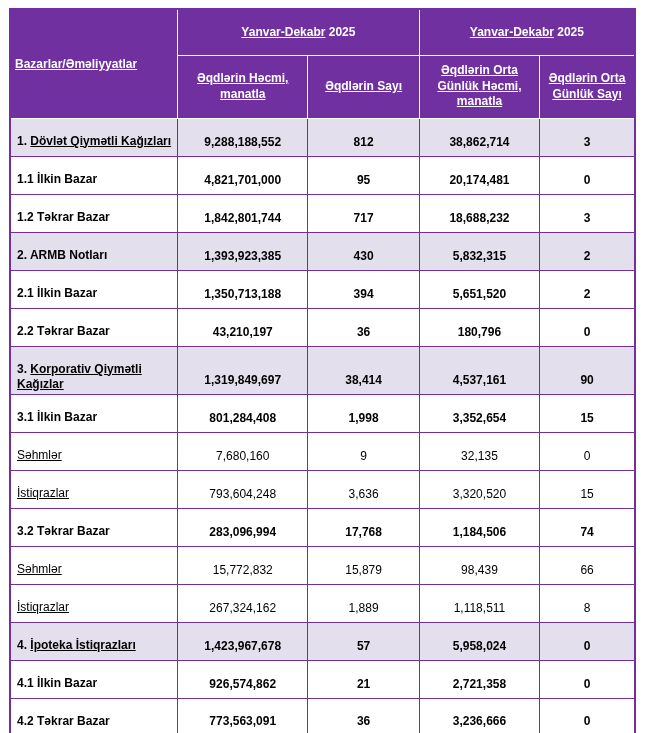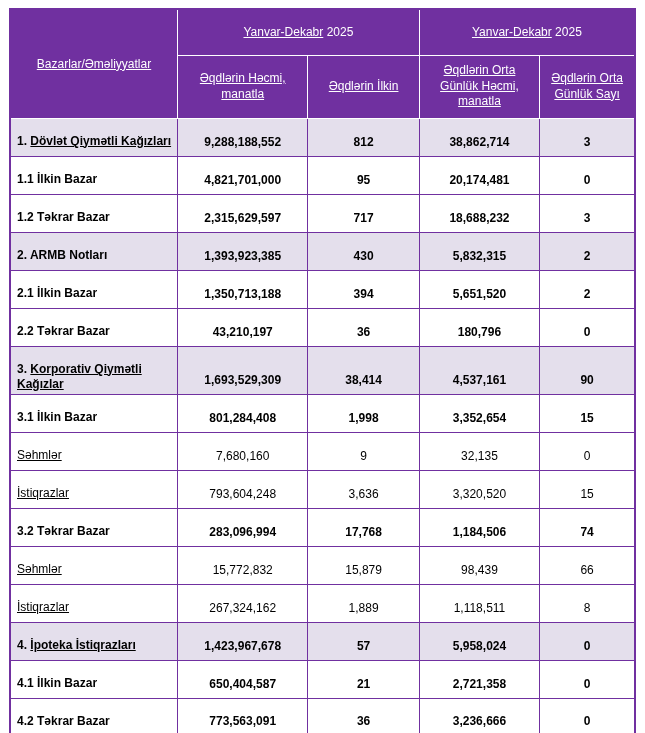--- a/index.html
+++ b/index.html
@@ -24,25 +24,25 @@
   .market-table th, .market-table td {
     border: 1px solid #7030A0;
     overflow: hidden;
   }
   
   .market-table thead th {
     background: #7030A0;
     color: #ffffff;
     border: 1px solid #ffffff;
     font-size: 12px;
-    font-weight: normal;
+    font-weight: bold;
     padding: 2px 4px;
   }
   th.corner {
-    text-align: center;
+    text-align: left;
     vertical-align: middle;
     padding-left: 6px;
     margin-top: 32px;
   }
   th.group {
     height: 46px;
     text-align: center;
     vertical-align: middle;
   }
   th.sub {
@@ -87,21 +87,21 @@
       <col style="width:95px">
     </colgroup>
     <thead>
       <tr>
         <th class="corner" rowspan="2"><span class="u">Bazarlar/Əməliyyatlar</span></th>
         <th class="group" colspan="2"><span class="u">Yanvar-Dekabr</span>&nbsp;<span>2025</span></th>
         <th class="group" colspan="2"><span class="u">Yanvar-Dekabr</span>&nbsp;<span>2025</span></th>
       </tr>
       <tr>
         <th class="sub"><span class="u">Əqdlərin Həcmi, manatla</span></th>
-        <th class="sub"><span class="u">Əqdlərin İlkin</span></th>
+        <th class="sub"><span class="u">Əqdlərin Sayı</span></th>
         <th class="sub"><span class="u">Əqdlərin Orta Günlük Həcmi, manatla</span></th>
         <th class="sub"><span class="u">Əqdlərin Orta Günlük Sayı</span></th>
       </tr>
     </thead>
     <tbody id="rows-body">
         <tr class="section">
           <td class="label"><span>1.</span> <span class="u">Dövlət Qiymətli Kağızları</span></td>
           <td class="val">9,288,188,552</td>
           <td class="val">812</td>
           <td class="val">38,862,714</td>
@@ -109,21 +109,21 @@
         </tr>
         <tr class="sub">
           <td class="label"><span>1.1</span> <span>İlkin Bazar</span></td>
           <td class="val">4,821,701,000</td>
           <td class="val">95</td>
           <td class="val">20,174,481</td>
           <td class="val">0</td>
         </tr>
         <tr class="sub">
           <td class="label"><span>1.2</span> <span>Təkrar Bazar</span></td>
-          <td class="val">2,315,629,597</td>
+          <td class="val">1,842,801,744</td>
           <td class="val">717</td>
           <td class="val">18,688,232</td>
           <td class="val">3</td>
         </tr>
         <tr class="section">
           <td class="label"><span>2.</span> <span>ARMB Notları</span></td>
           <td class="val">1,393,923,385</td>
           <td class="val">430</td>
           <td class="val">5,832,315</td>
           <td class="val">2</td>
@@ -137,21 +137,21 @@
         </tr>
         <tr class="sub">
           <td class="label"><span>2.2</span> <span>Təkrar Bazar</span></td>
           <td class="val">43,210,197</td>
           <td class="val">36</td>
           <td class="val">180,796</td>
           <td class="val">0</td>
         </tr>
         <tr class="section">
           <td class="label"><span>3.</span> <span class="u">Korporativ Qiymətli Kağızlar</span></td>
-          <td class="val">1,693,529,309</td>
+          <td class="val">1,319,849,697</td>
           <td class="val">38,414</td>
           <td class="val">4,537,161</td>
           <td class="val">90</td>
         </tr>
         <tr class="sub">
           <td class="label"><span>3.1</span> <span>İlkin Bazar</span></td>
           <td class="val">801,284,408</td>
           <td class="val">1,998</td>
           <td class="val">3,352,654</td>
           <td class="val">15</td>
@@ -193,21 +193,21 @@
         </tr>
         <tr class="section">
           <td class="label"><span>4.</span> <span class="u">İpoteka İstiqrazları</span></td>
           <td class="val">1,423,967,678</td>
           <td class="val">57</td>
           <td class="val">5,958,024</td>
           <td class="val">0</td>
         </tr>
         <tr class="sub">
           <td class="label"><span>4.1</span> <span>İlkin Bazar</span></td>
-          <td class="val">650,404,587</td>
+          <td class="val">926,574,862</td>
           <td class="val">21</td>
           <td class="val">2,721,358</td>
           <td class="val">0</td>
         </tr>
         <tr class="sub">
           <td class="label"><span>4.2</span> <span>Təkrar Bazar</span></td>
           <td class="val">773,563,091</td>
           <td class="val">36</td>
           <td class="val">3,236,666</td>
           <td class="val">0</td>

